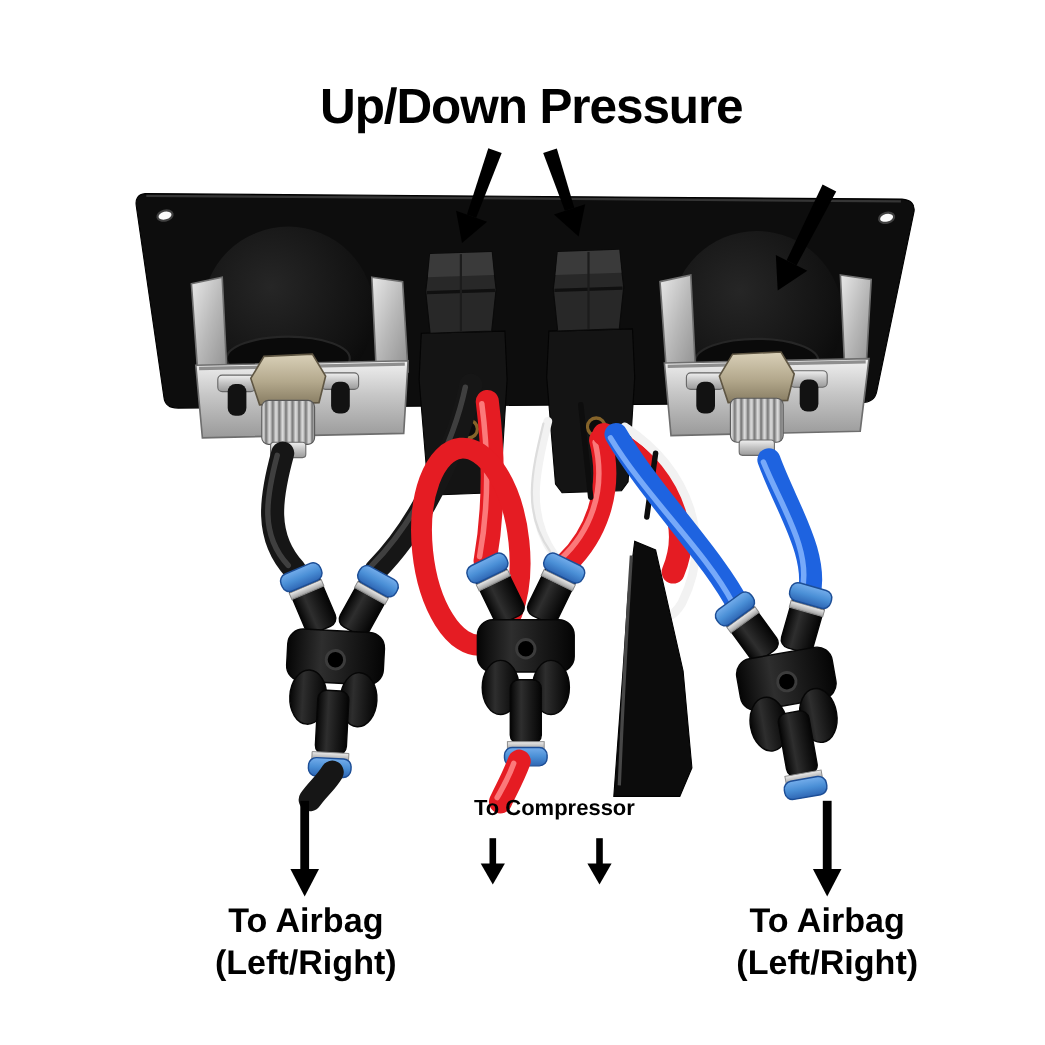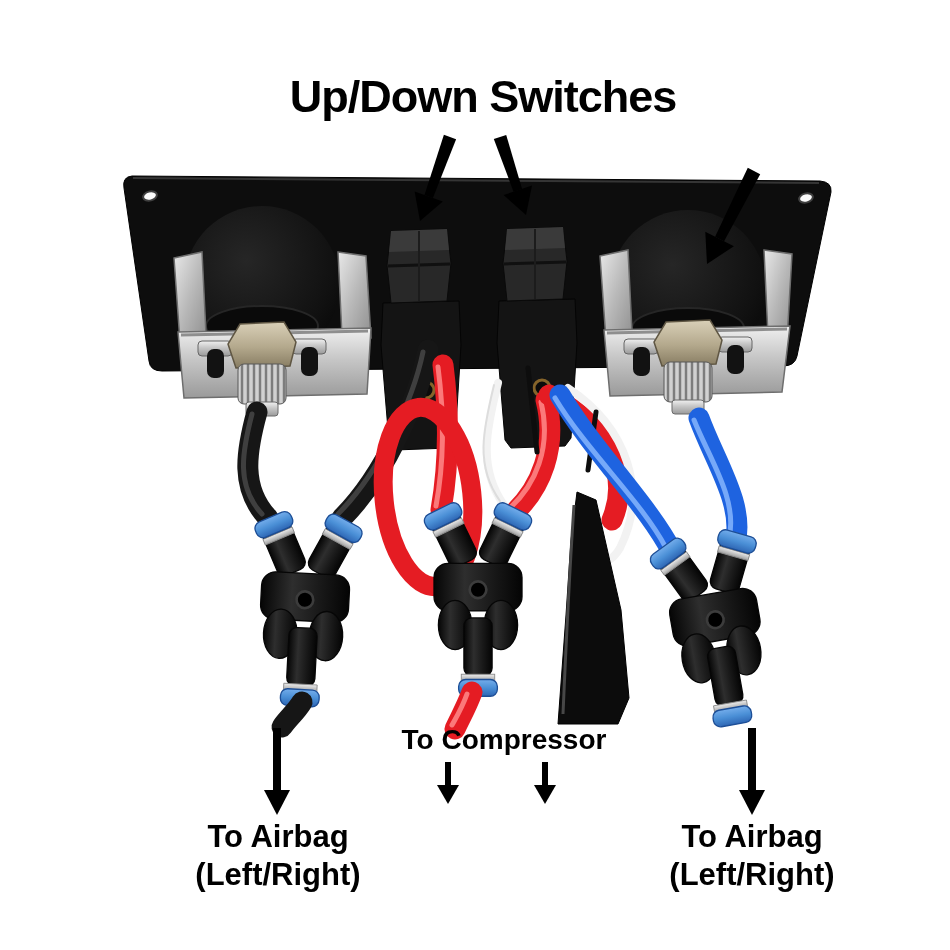--- a/index.html
+++ b/index.html
@@ -2,21 +2,21 @@
 <html style="--background: #ffffff; --annotation: #000000; --panel: #0d0d0d; --bracket-metal: #c9c9c9; --tube-black: #161616; --tube-red: #e51c23; --tube-blue: #1e63e0; --fitting-body: #1a1a1a; --fitting-collar-blue: #4a8fd6; --fitting-ring-silver: #c4c4c4;"><head>
 <meta charset="utf-8">
 <style>
   html,body{margin:0;padding:0;background:#fff;}
   #stage{position:relative;width:950px;height:950px;background:var(--background,#fff);
          font-family:"Liberation Sans","DejaVu Sans",sans-serif;overflow:hidden;}
   #scene{position:absolute;left:0;top:0;}
   .lbl{position:absolute;color:var(--annotation,#000);font-weight:bold;text-align:center;line-height:1.22;}
   .lbl-title{left:233px;top:70px;width:500px;font-size:45px;letter-spacing:-1px;}
   .lbl-gauge{left:648px;top:133px;width:300px;font-size:36px;letter-spacing:-0.5px;}
-  .lbl-comp{left:354px;top:723px;width:300px;font-size:28px;}
+  .lbl-comp{left:354px;top:723px;width:300px;font-size:20px;}
   .lbl-airbag-left{left:128px;top:818px;width:300px;font-size:31px;}
   .lbl-airbag-right{left:602px;top:818px;width:300px;font-size:31px;}
   
   .tb{fill:none;stroke-linecap:round;}
   .blk-b{stroke:var(--tube-black,#161616);stroke-width:21;}
   .blk-h{stroke:#4a4a4a;stroke-width:5;opacity:.8;}
   .red-b{stroke:var(--tube-red,#e51c23);stroke-width:21;}
   .red-h{stroke:#ff8a8a;stroke-width:5;opacity:.85;}
   .blu-b{stroke:var(--tube-blue,#1e63e0);stroke-width:21;}
   .blu-h{stroke:#7fb0fc;stroke-width:5;opacity:.9;}
@@ -217,21 +217,21 @@
     <rect class="arrow" x="748" y="728" width="8" height="64"></rect>
     <polygon class="arrow" points="739,790 765,790 752,815"></polygon>
 
     <rect class="arrow" x="445" y="762" width="6" height="25"></rect>
     <polygon class="arrow" points="437,785 459,785 448,804"></polygon>
     <rect class="arrow" x="542" y="762" width="6" height="25"></rect>
     <polygon class="arrow" points="534,785 556,785 545,804"></polygon>
   </g>
 </svg>
 
-<div class="lbl lbl-title">Up/Down Switches</div>
+<div class="lbl lbl-title">Up/Down Pressure</div>
 <div class="lbl lbl-comp">To Compressor</div>
 <div class="lbl lbl-airbag-left">
   <div>To Airbag</div>
   <div>(Left/Right)</div>
 </div>
 <div class="lbl lbl-airbag-right">
   <div>To Airbag</div>
   <div>(Left/Right)</div>
 </div>
 

